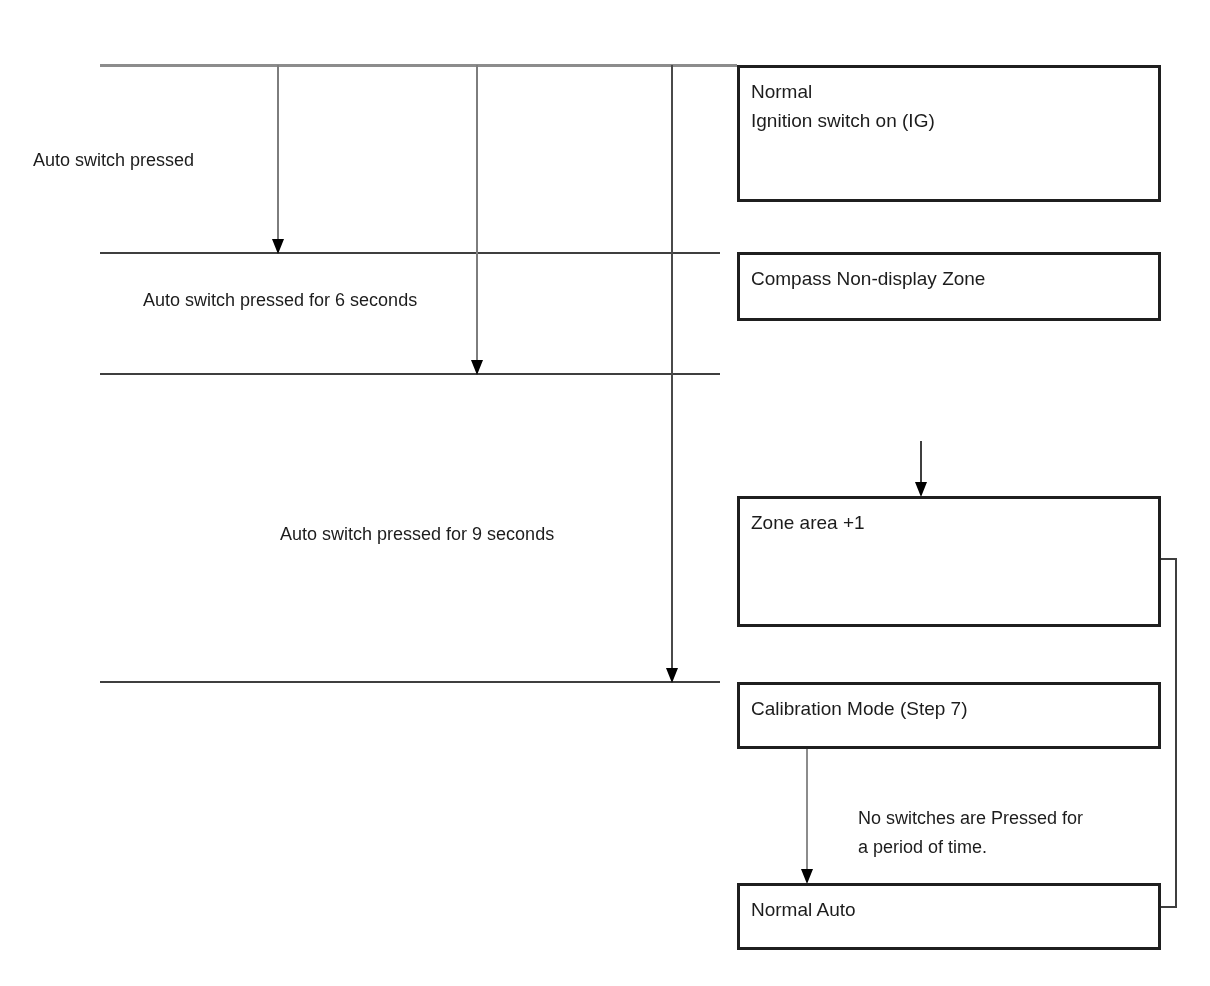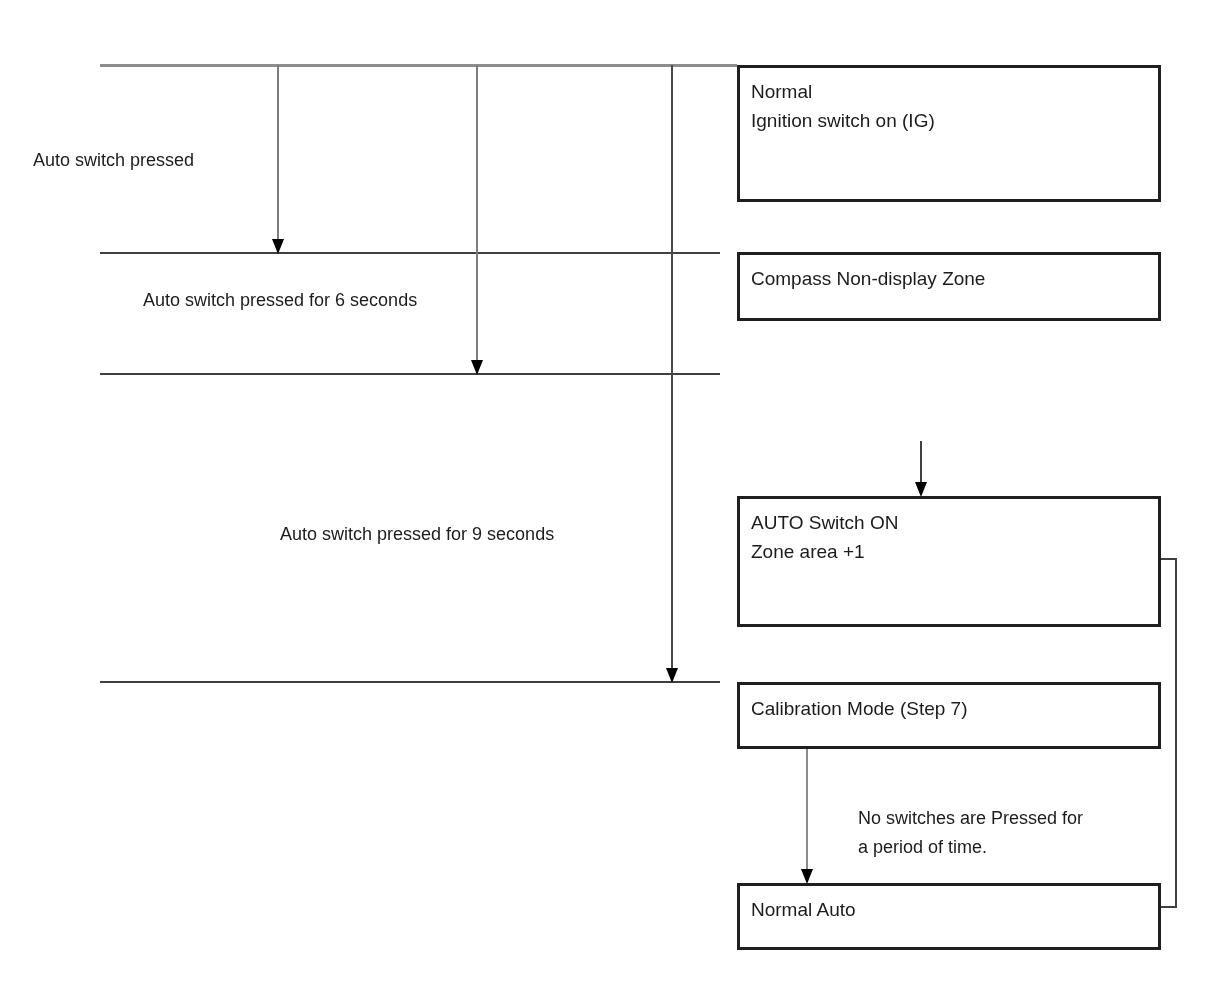--- a/index.html
+++ b/index.html
@@ -90,21 +90,20 @@
     <span class="bline">Normal</span>
     <span class="bline">Ignition switch on (IG)</span>
   </div>
 
   <div class="box" style="top:252px; height:69px;">
     <span class="bline">Compass Non-display Zone</span>
   </div>
 
 
   <div class="box" style="top:496px; height:131px;">
-    <span class="bline">AUTO Switch ON</span>
     <span class="bline">Zone area +1</span>
   </div>
 
   <div class="box" style="top:682px; height:67px;">
     <span class="bline">Calibration Mode (Step 7)</span>
   </div>
 
   <div class="box" style="top:883px; height:67px;">
     <span class="bline">Normal Auto</span>
   </div>

